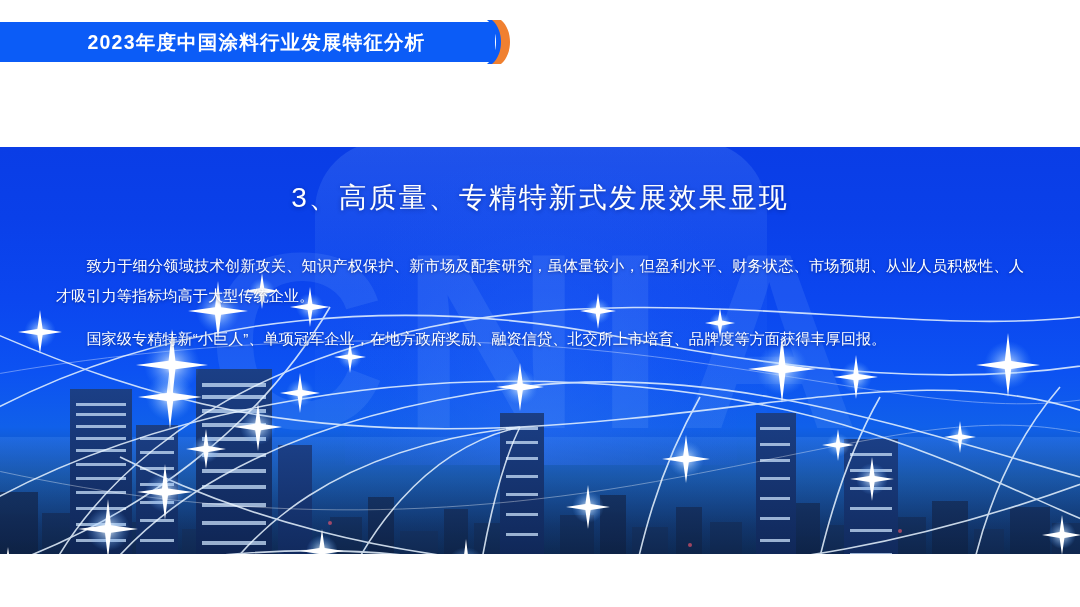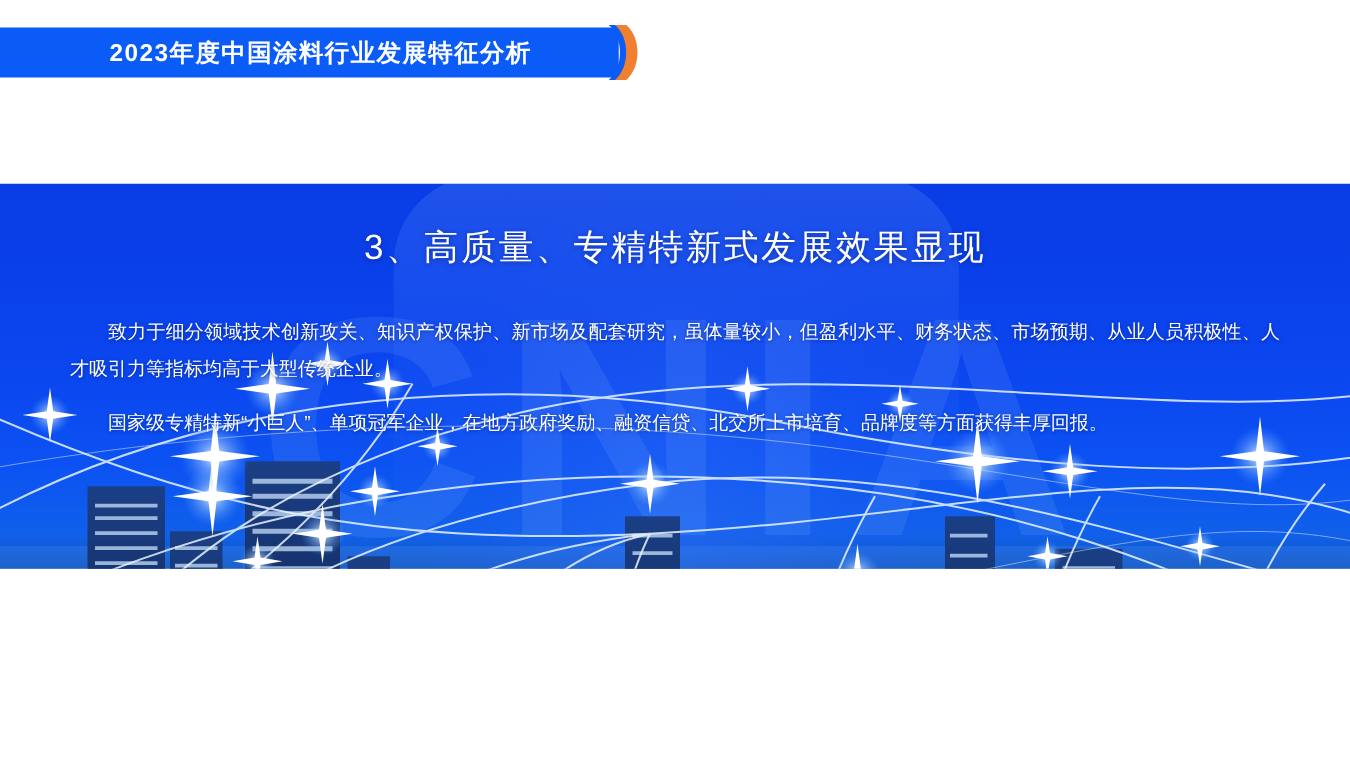--- a/index.html
+++ b/index.html
@@ -10,21 +10,21 @@
   body {
     width: 1080px;
     height: 607px;
     overflow: hidden;
     font-family: "Liberation Sans", "DejaVu Sans", sans-serif;
   }
 
   .slide {
     position: relative;
     width: 1080px;
-    height: 455px;
+    height: 554px;
     background: #ffffff;
     overflow: hidden;
   }
 
   
   .header-band {
     position: absolute;
     left: 0;
     top: 22px;
     width: 510px;

